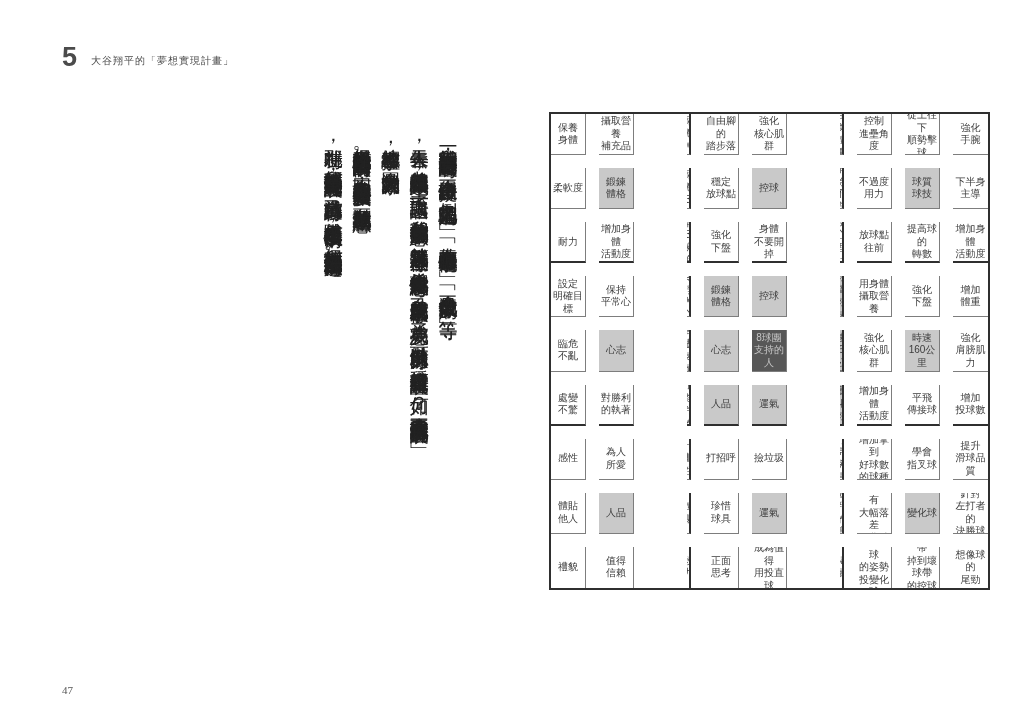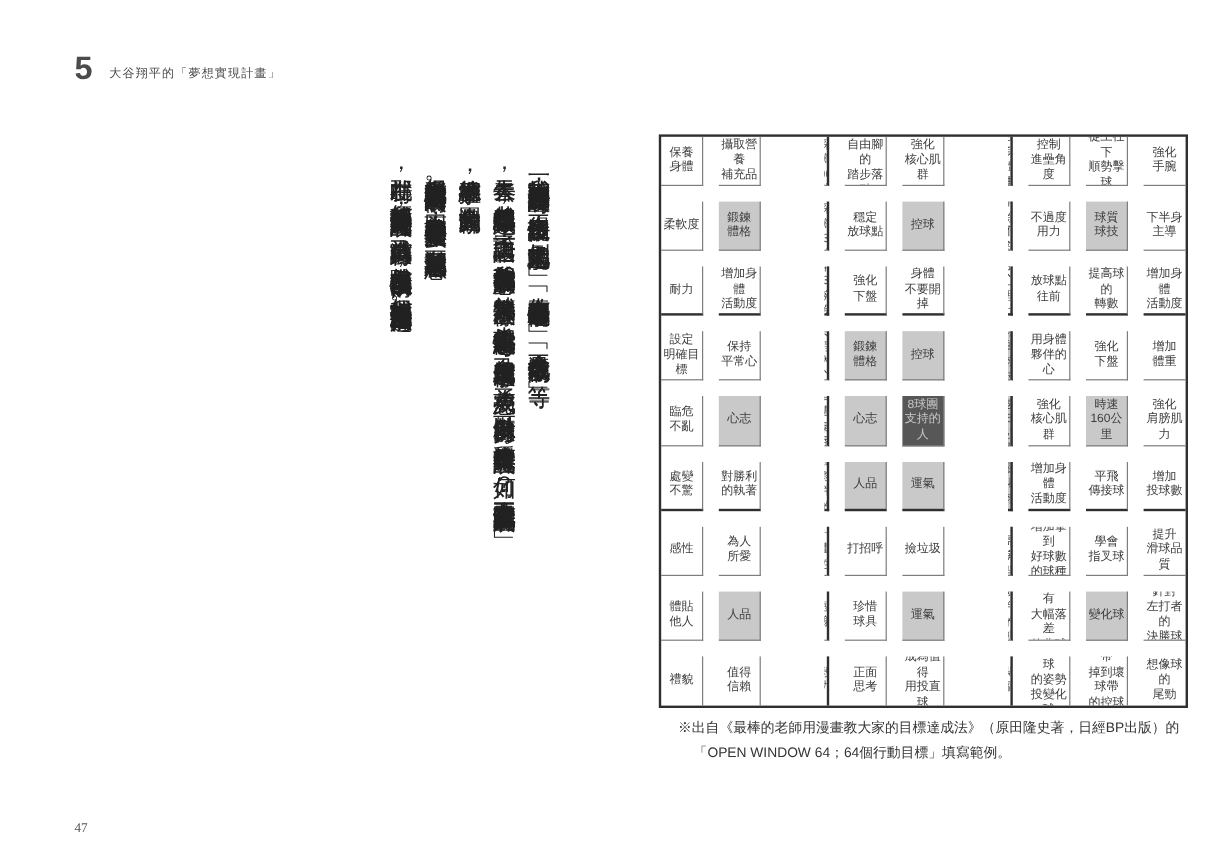--- a/index.html
+++ b/index.html
@@ -131,21 +131,21 @@
       <div class="cell s-p">保持
 平常心</div>
       <div class="cell s-p">頭腦冷靜
 內心炙熱</div>
       <div class="cell s-g">鍛鍊
 體格</div>
       <div class="cell s-g">控球</div>
       <div class="cell s-g">球質
 球技</div>
       <div class="cell s-p">用身體
-夥伴的心</div>
+攝取營養</div>
       <div class="cell s-p">強化
 下盤</div>
       <div class="cell s-p">增加
 體重</div>
       <div class="cell s-p">臨危
 不亂</div>
       <div class="cell s-g">心志</div>
       <div class="cell s-p">不受周遭
 氣氛影響</div>
       <div class="cell s-g">心志</div>
@@ -217,20 +217,16 @@
       <div class="cell s-p">用投直球
 的姿勢
 投變化球</div>
       <div class="cell s-p">從好球帶
 掉到壞球帶
 的控球力</div>
       <div class="cell s-p">想像球的
 尾勁</div>
     </div>
 
-  <div class="mandala-caption">
-    <div class="line1">※出自《最棒的老師用漫畫教大家的目標達成法》（原田隆史著，日經BP出版）的</div>
-    <div class="line2">「OPEN WINDOW 64；64個行動目標」填寫範例。</div>
-  </div>
 
   <div class="page-number">47</div>
 
 </div>
 
 </body></html>

